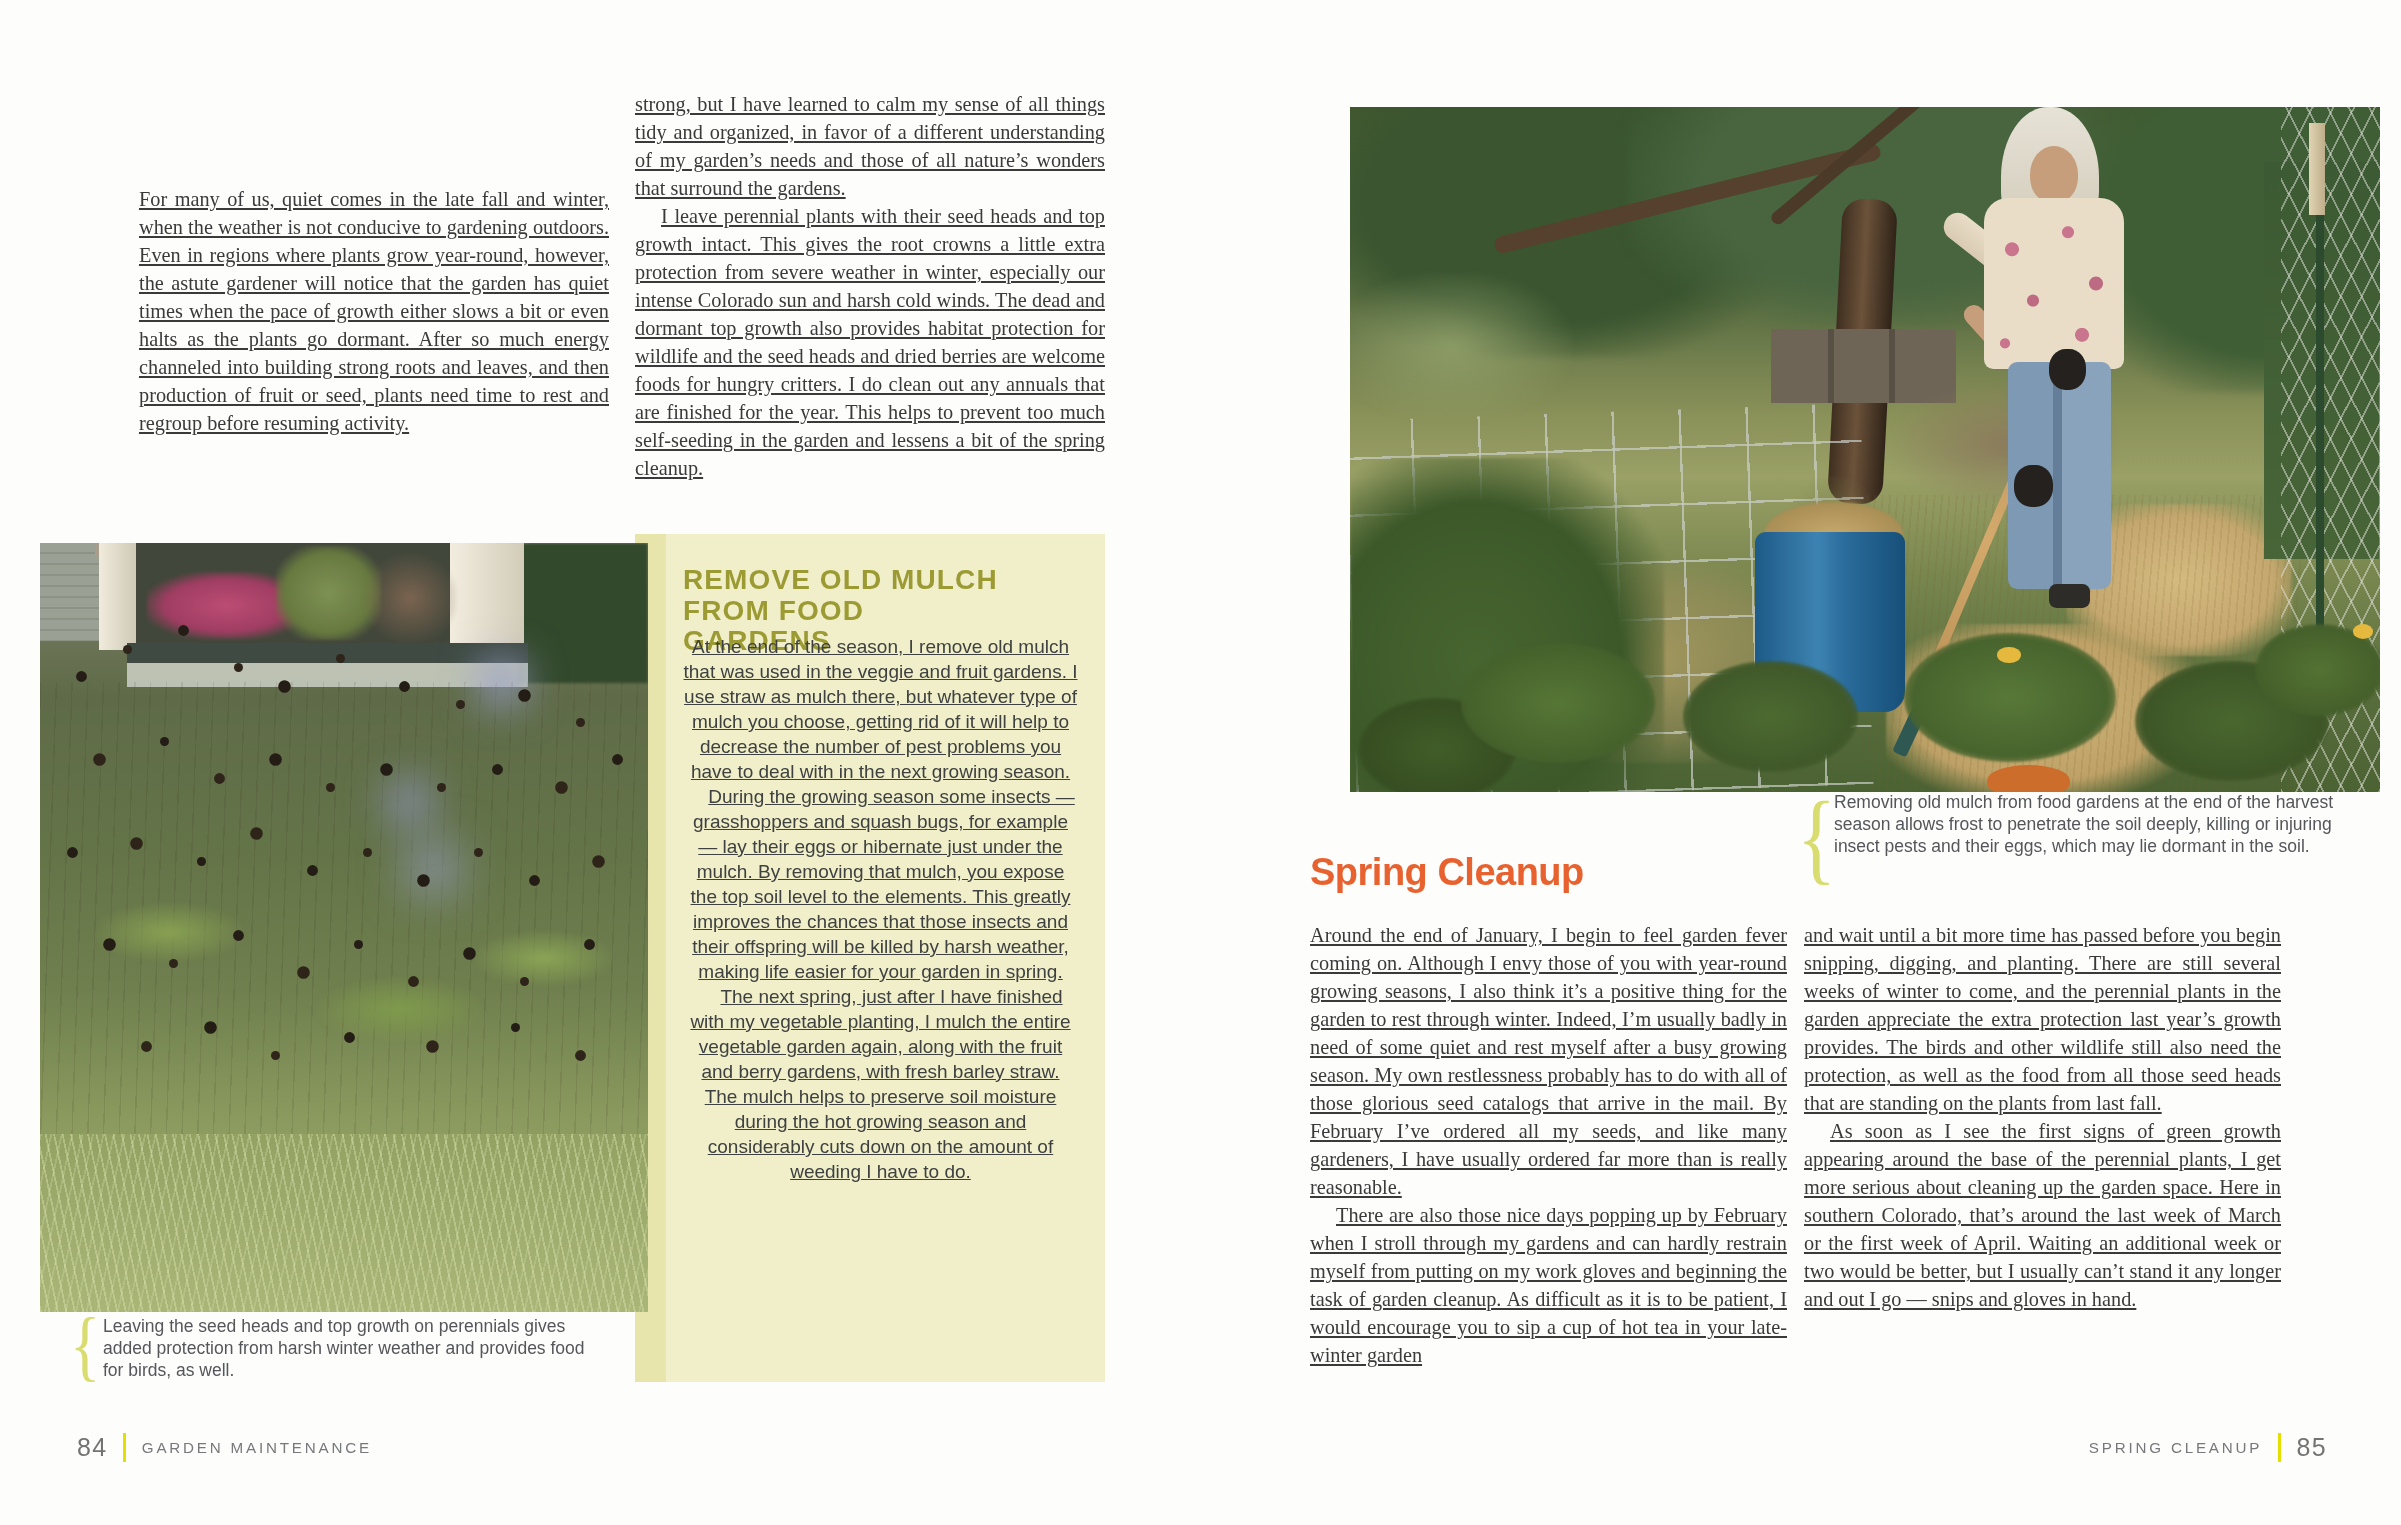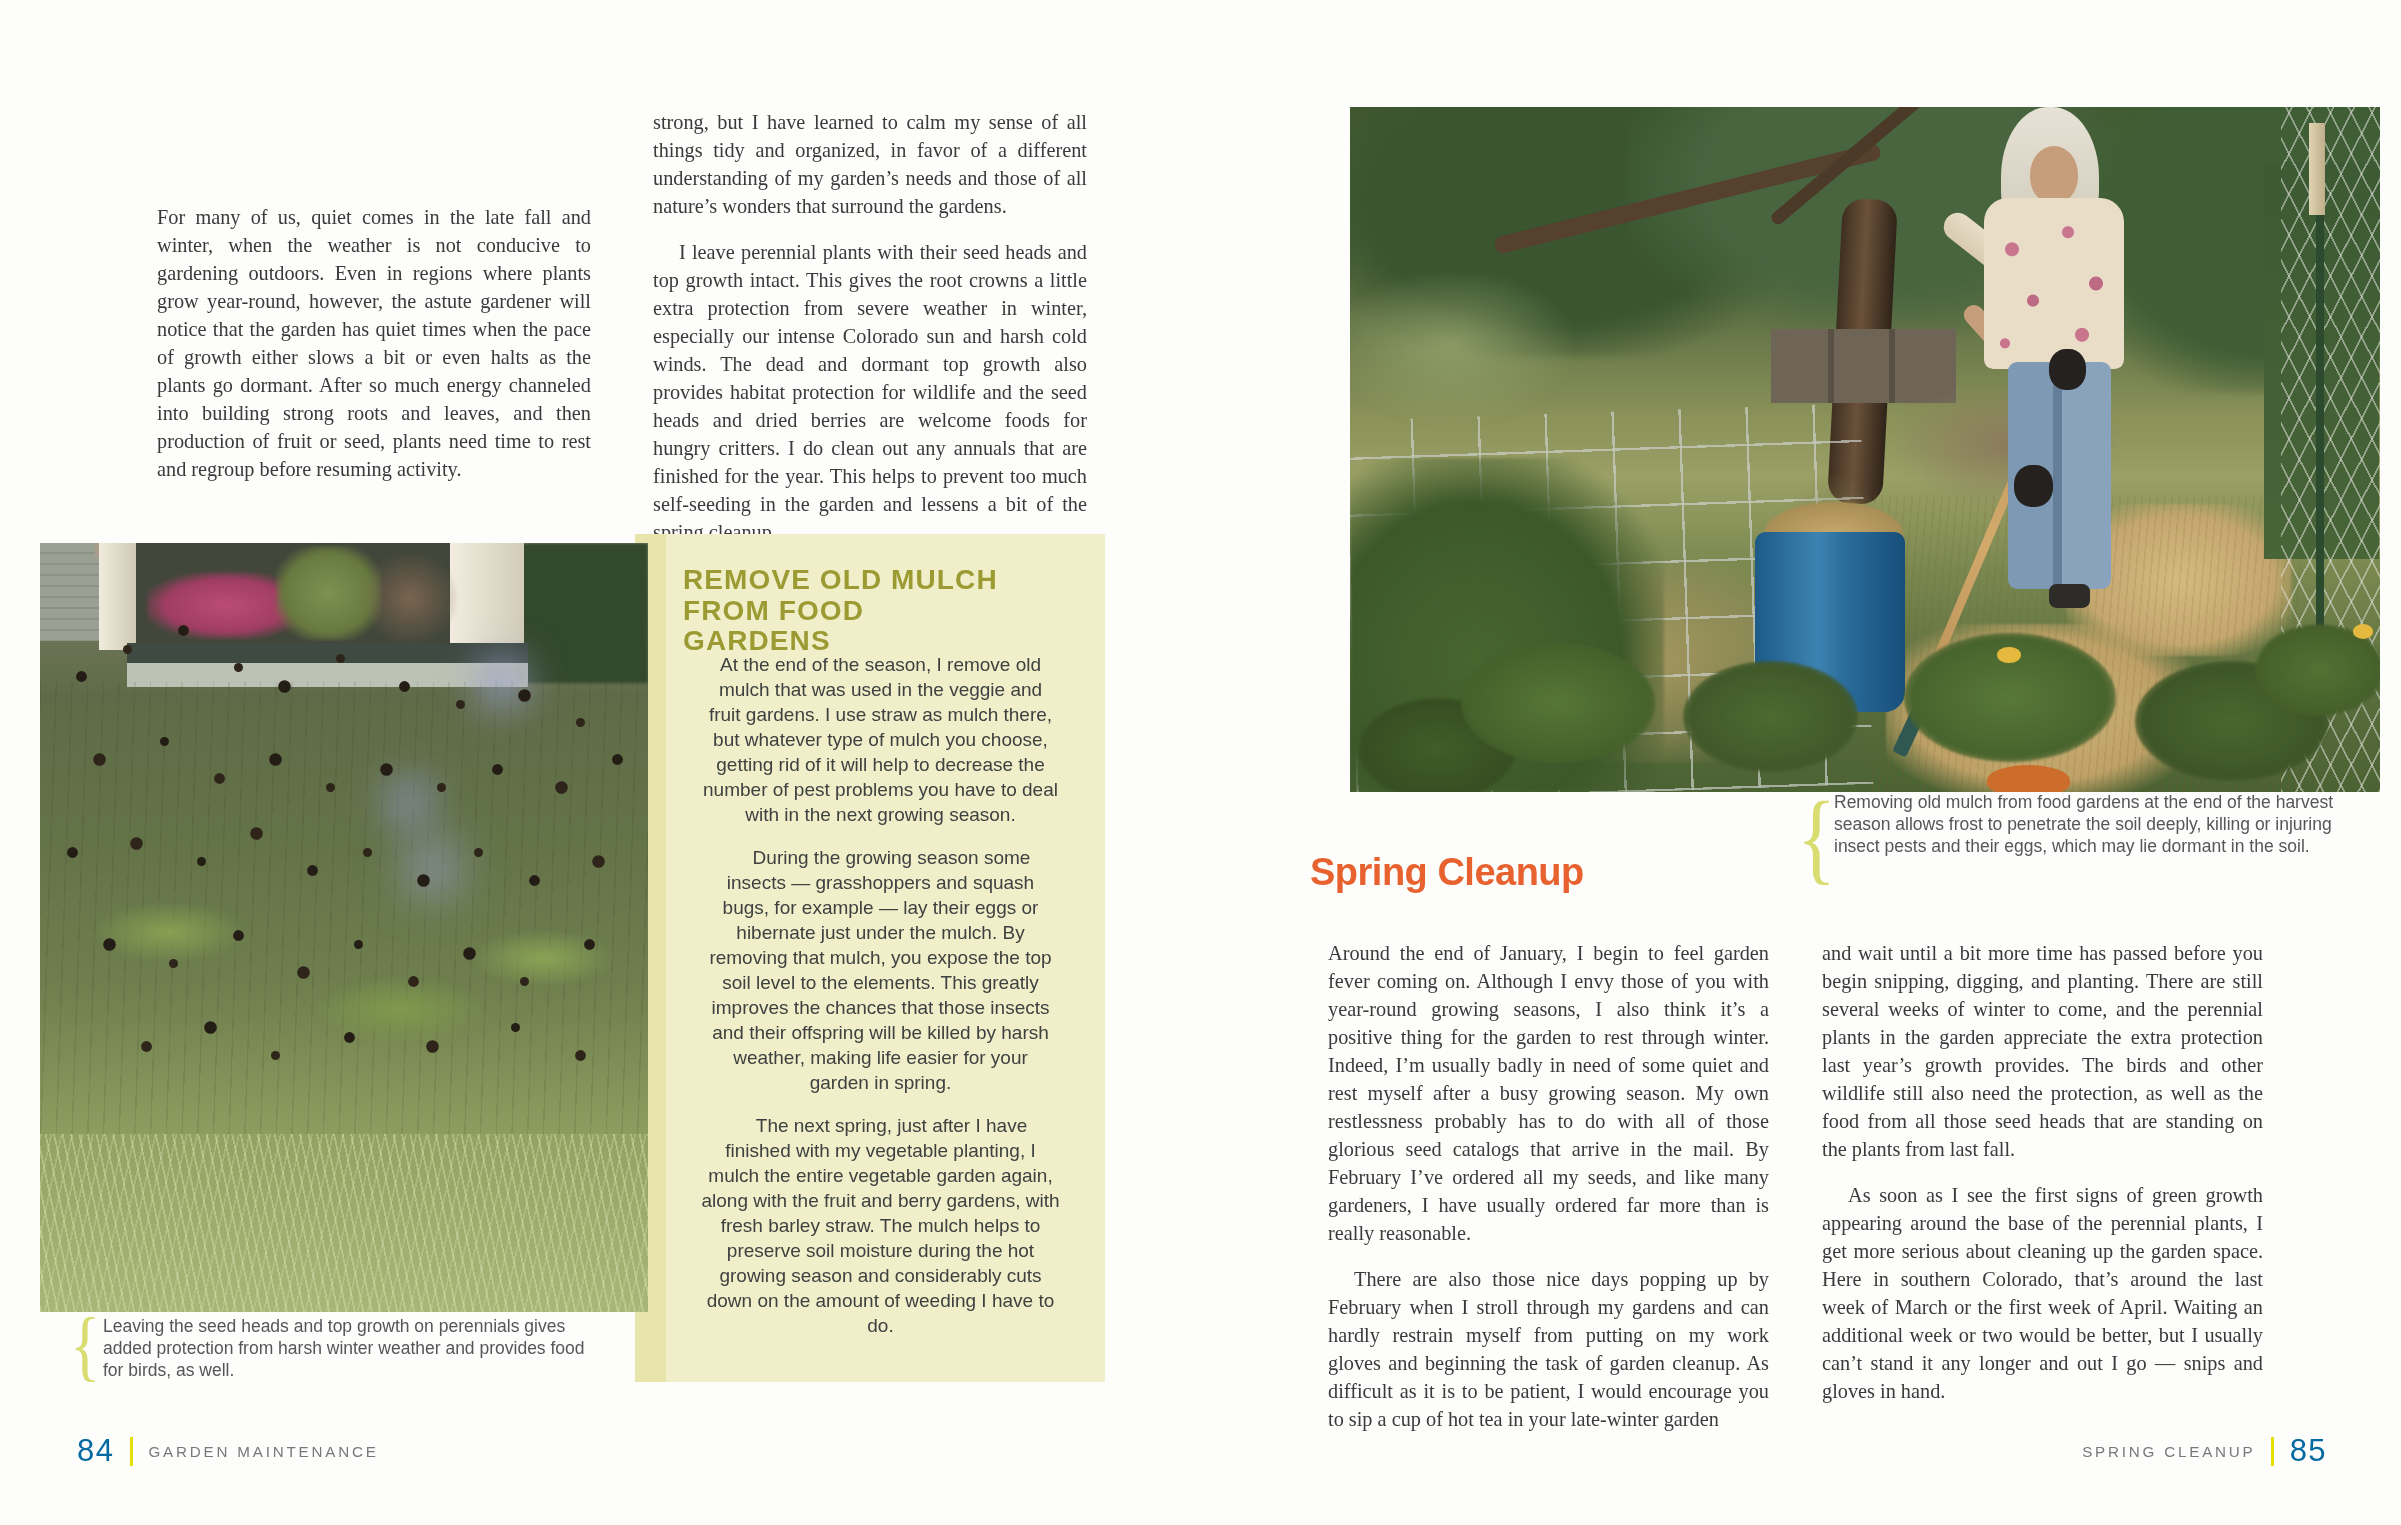--- a/index.html
+++ b/index.html
@@ -5,21 +5,21 @@
   html,body{margin:0;padding:0;background:#e9e9e9;}
   .spread{position:relative;width:2401px;height:1526px;background:#fdfdfc;font-family:"Liberation Serif",serif;overflow:hidden;}
 
   
   .heading{position:absolute;margin:0;font-family:"Liberation Sans",sans-serif;font-weight:700;color:#E8622F;font-size:38px;line-height:42px;letter-spacing:-0.5px;}
   #heading-left{left:139px;top:81px;width:434px;}
   #heading-right{left:1310px;top:851px;width:573px;}
 
   
   .col{position:absolute;width:470px;font-size:20.3px;line-height:28px;color:#3a3a3a;}
-  .para{margin:18px;text-align:justify;}
+  .para{margin:0;text-align:justify;text-decoration:underline;}
   .para.indent{text-indent:26px;}
   #col-l1{left:139px;top:185px;}
   #col-l2{left:635px;top:90px;}
   #col-r1{left:1310px;top:921px;width:477px;}
   #col-r2{left:1804px;top:921px;width:477px;}
 
   
   .sidebar{position:absolute;left:635px;top:534px;width:470px;height:848px;background:#F0EFCA;}
   .sidebar-stripe{position:absolute;left:0;top:0;width:31px;height:100%;background:#E7E5AC;}
   .sidebar-heading{position:absolute;left:48px;top:31px;width:323px;margin:0;font-family:"Liberation Sans",sans-serif;font-size:28px;line-height:30.5px;font-weight:700;letter-spacing:1.1px;color:#9C9B33;}
@@ -31,21 +31,21 @@
   .caption{position:absolute;font-family:"Liberation Sans",sans-serif;color:#55565a;font-size:17.5px;line-height:22px;}
   .caption .caption-text{margin:0;}
   .brace{position:absolute;font-family:"Liberation Serif",serif;color:#D9DC6E;transform:scaleX(.8);transform-origin:left center;}
   #caption-left{left:103px;top:1315px;width:490px;}
   #caption-left .brace{left:-33px;top:-9.2px;font-size:79px;line-height:79px;}
   #caption-right{left:1834px;top:791px;width:510px;}
   #caption-right .brace{left:-37px;top:-5.5px;font-size:102px;line-height:102px;}
 
   
   .folio{position:absolute;font-family:"Liberation Sans",sans-serif;display:flex;align-items:center;gap:15.7px;}
-  .page-num{font-size:31px;color:#0369a1;letter-spacing:1.4px;}
+  .page-num{font-size:25px;color:#737373;letter-spacing:1.4px;}
   .folio-bar{width:2.8px;height:29px;background:#E4DF00;display:inline-block;}
   .running-head{font-size:15.2px;letter-spacing:2.8px;color:#77787b;}
   #folio-left{left:77px;top:1433px;}
   #folio-right{right:74px;top:1433px;}
 
   
   .photo{position:absolute;overflow:hidden;}
   .photo *{position:absolute;}
   #photo-left{left:0;top:528px;width:608px;height:769px;
     background:linear-gradient(180deg,#8a8f7c 0%,#72795f 8%,#5f6b48 20%,#647448 40%,#6f7f4e 58%,#8b9a5e 75%,#a3b171 100%);}

